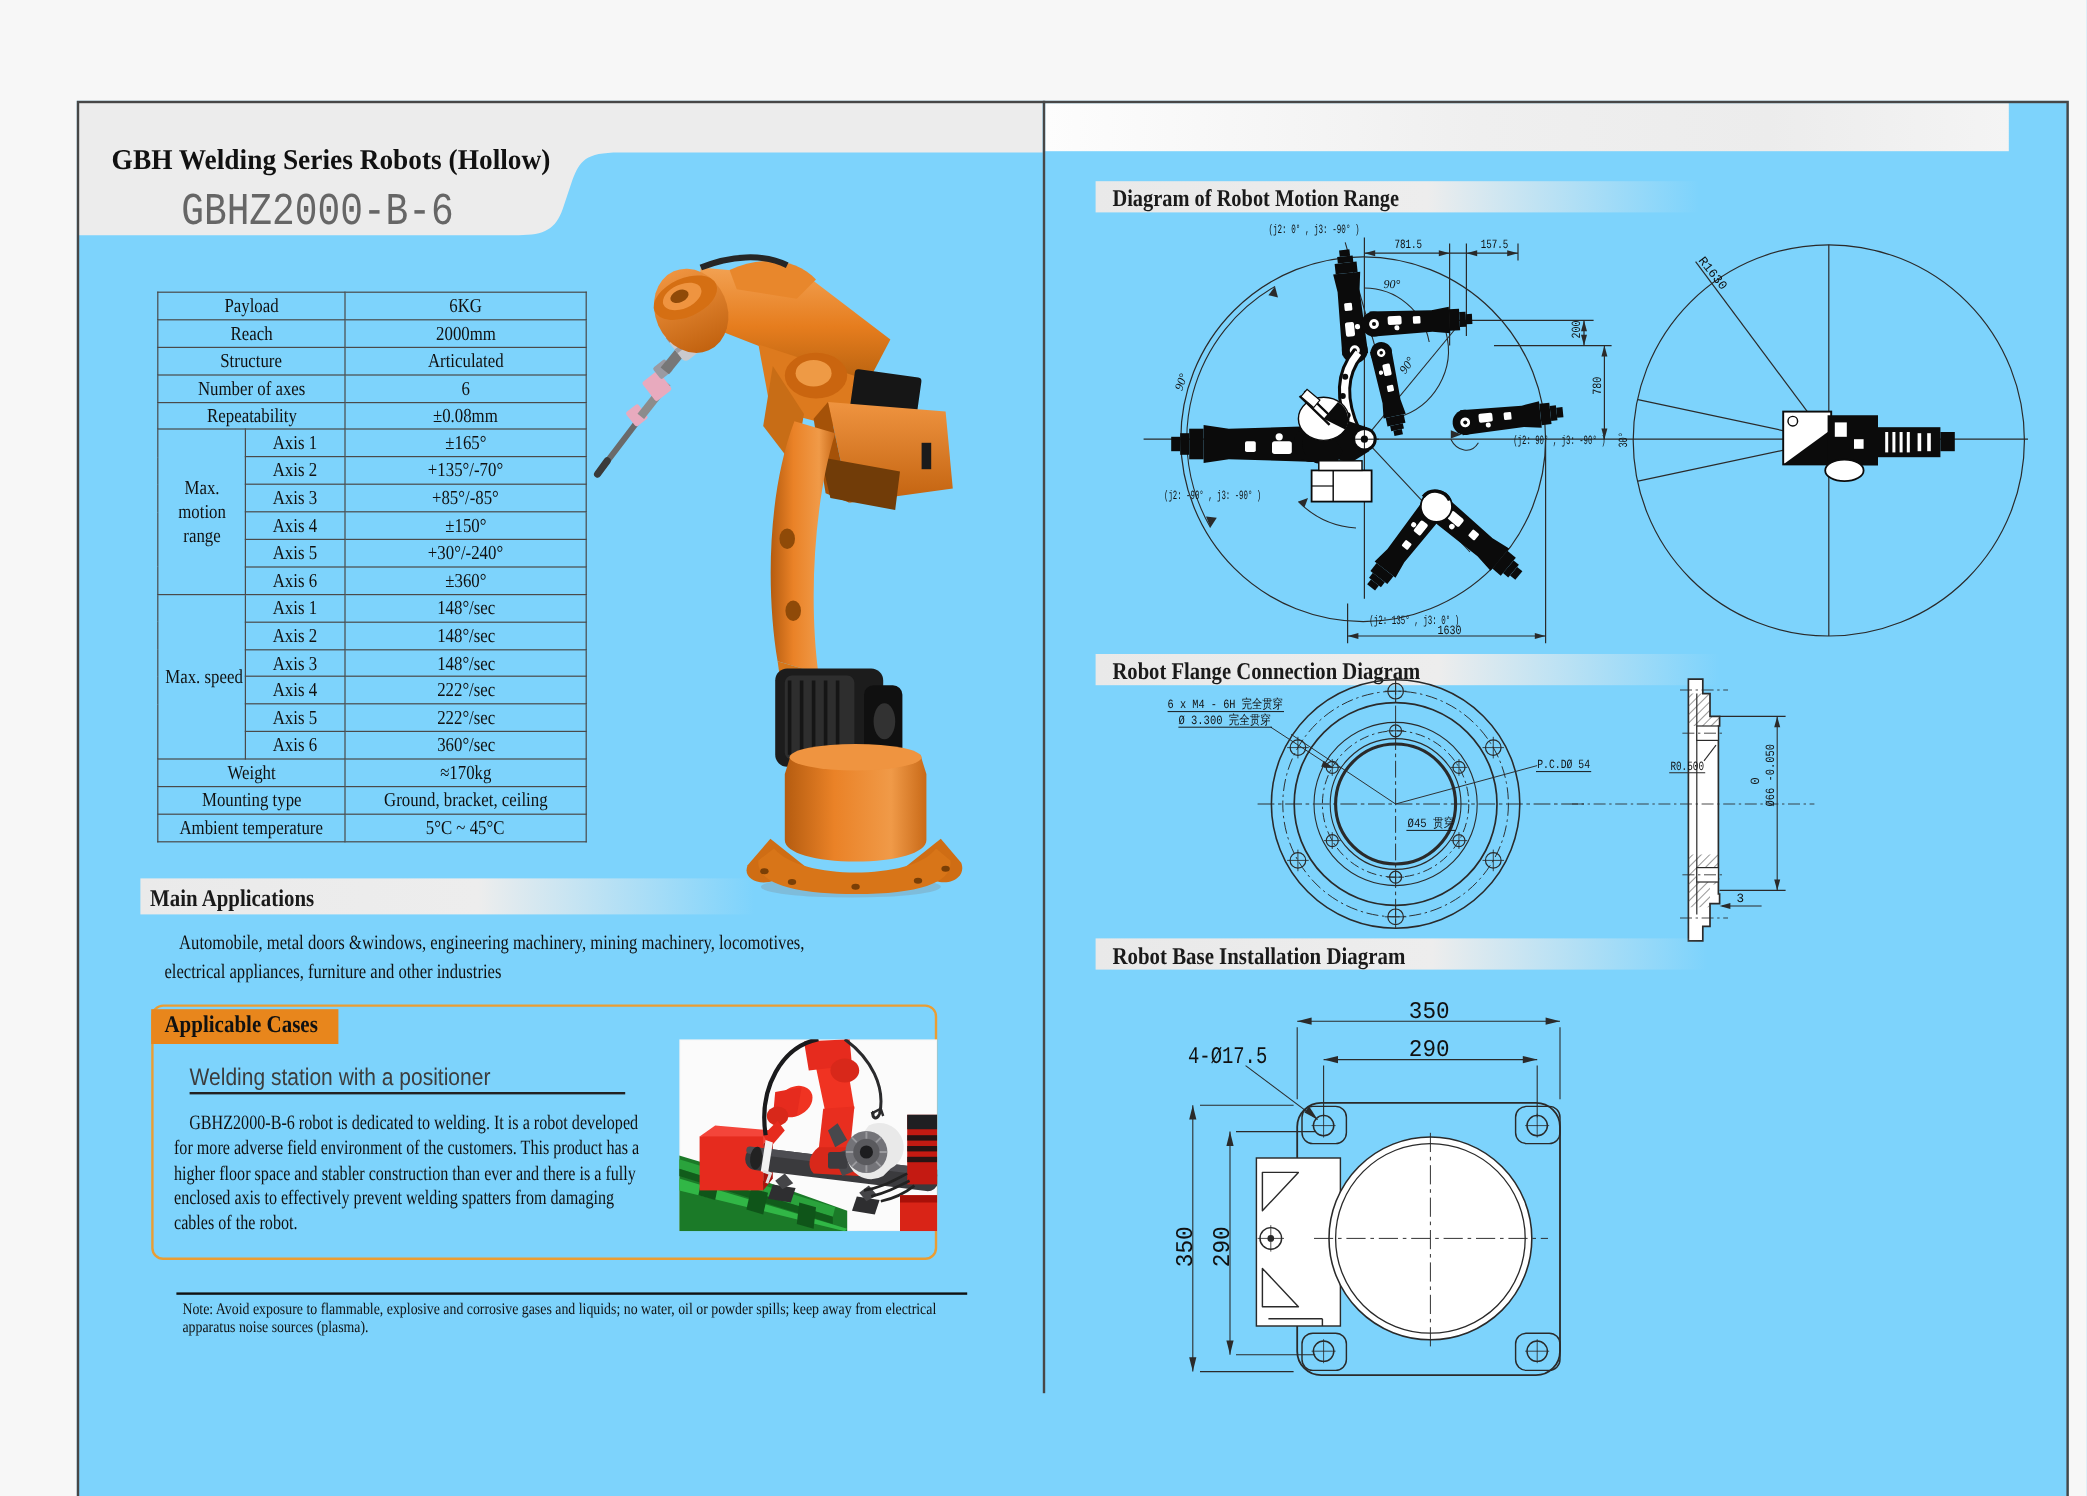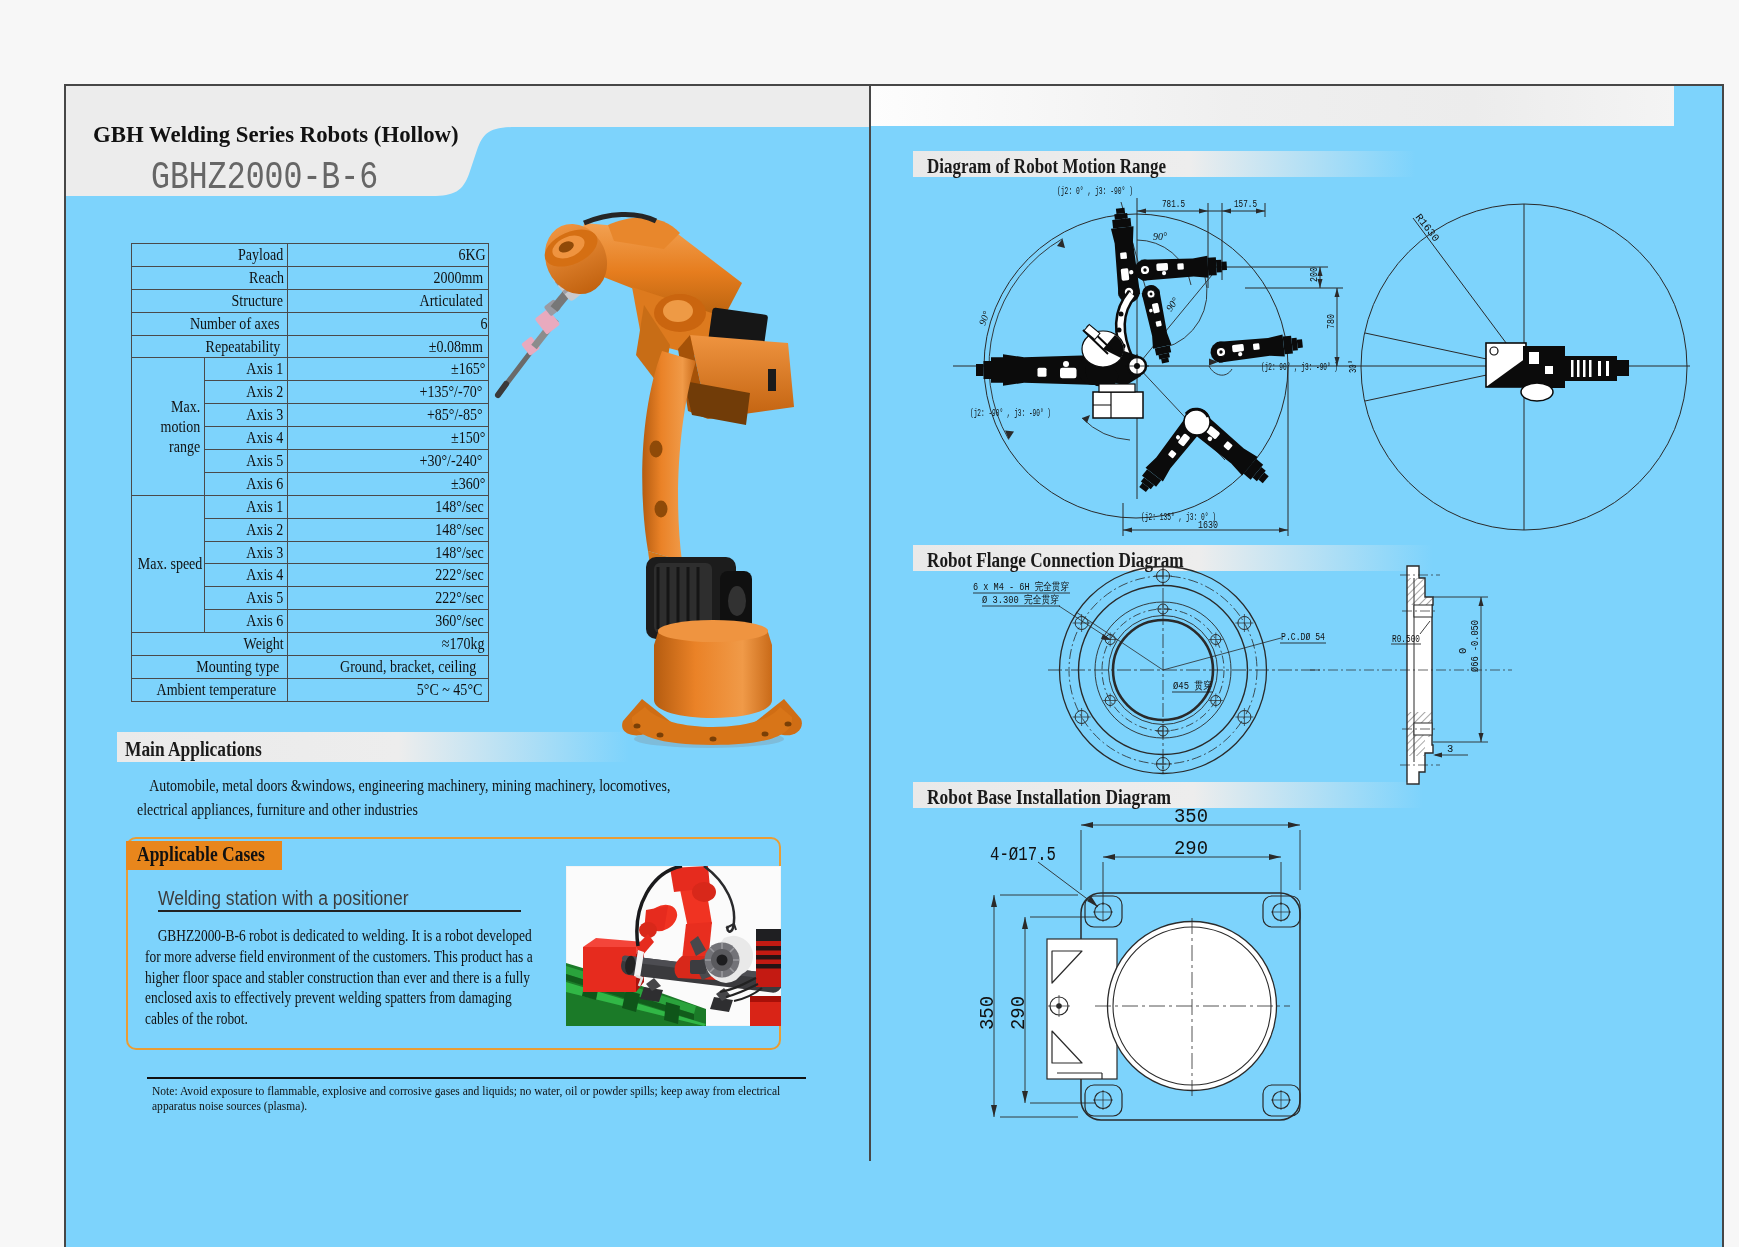--- a/index.html
+++ b/index.html
@@ -4,21 +4,21 @@
 <style>
   html,body{margin:0;padding:0;}
   body{width:1739px;height:1247px;background:#f7f7f7;font-family:"Liberation Serif",serif;position:relative;overflow:hidden;}
   #doc{position:absolute;left:64px;top:84px;width:1612px;height:1172px;background:#7dd3fc;padding-left:48px;}
   .frame{position:absolute;inset:0;border:2px solid #474747;pointer-events:none;z-index:50;}
   .divider{position:absolute;left:805px;top:0;width:2px;height:1077px;background:#474747;z-index:49;}
   .abs{position:absolute;}
   .hband{position:absolute;height:26px;}
   .htext{font-weight:bold;font-size:20px;color:#1a1a1a;white-space:nowrap;}
   table.spec{border-collapse:collapse;table-layout:fixed;}
-  table.spec td{border:1px solid #4a4a4a;text-align:right;vertical-align:middle;font-size:16.5px;color:#111;padding:0;}
+  table.spec td{border:1px solid #4a4a4a;text-align:center;vertical-align:middle;font-size:16.5px;color:#111;padding:0;}
   table.spec td span{display:inline-block;transform:scaleX(0.85);white-space:nowrap;}
 </style>
 </head>
 <body>
 <div id="doc">
 
   <svg class="abs" style="left:0;top:0" width="805" height="116" viewBox="0 0 805 116">
     <path d="M0,0 H805 V43 H452 C424,43 419,50 413,66 L405,90 C399,107 390,112 368,112 H0 Z" fill="#ececec"></path>
   </svg>
   <div class="abs" style="left:29px;top:37px;font-weight:bold;font-size:24px;color:#111;white-space:nowrap;transform:scaleX(0.95);transform-origin:0 0;">GBH Welding Series Robots (Hollow)</div>
@@ -527,21 +527,21 @@
  <text x="452" y="82" textLength="28" lengthAdjust="spacingAndGlyphs">R0.500</text>
  <text x="507" y="192">3</text>
  <text transform="translate(538,112) rotate(-90)" x="0" y="0" textLength="52" lengthAdjust="spacingAndGlyphs">Ø66 -0.050</text>
  <text transform="translate(526,94) rotate(-90)" x="0" y="0">0</text>
 </g>
 </svg>
     </div>
 
   <div class="abs hband" style="left:849px;top:698px;width:510px;background:linear-gradient(to right,#e9e9e9 0%,#ededed 55%,rgba(240,240,240,0) 100%);"></div>
   <div class="abs htext" style="left:863px;top:702px;white-space:nowrap;transform:scaleX(0.87);transform-origin:0 0;">Robot Base Installation Diagram</div>
-  <div id="base" class="abs" style="left:896px;top:716px;width:380px;height:330px;text-decoration:underline;">
+  <div id="base" class="abs" style="left:896px;top:742px;width:380px;height:330px;text-decoration:underline;">
       <svg width="380" height="330" viewBox="0 0 380 330" style="position:absolute;left:0;top:0">
 <g fill="none" stroke="#2a2a2a" stroke-width="1.5">
  <rect x="121" y="93" width="219" height="227" rx="20"></rect>
 </g>
 <g fill="none" stroke="#2a2a2a" stroke-width="1.2">
  <rect x="87" y="139" width="70" height="140" fill="#ffffff"></rect>
  <path d="M92,151 L122,151 L92,183 Z" stroke-linejoin="round"></path>
  <path d="M92,231 L122,263 L92,263 Z" stroke-linejoin="round"></path>
  <circle cx="99" cy="206" r="9"></circle>
  <circle cx="99" cy="206" r="2.2" fill="#2a2a2a"></circle>

